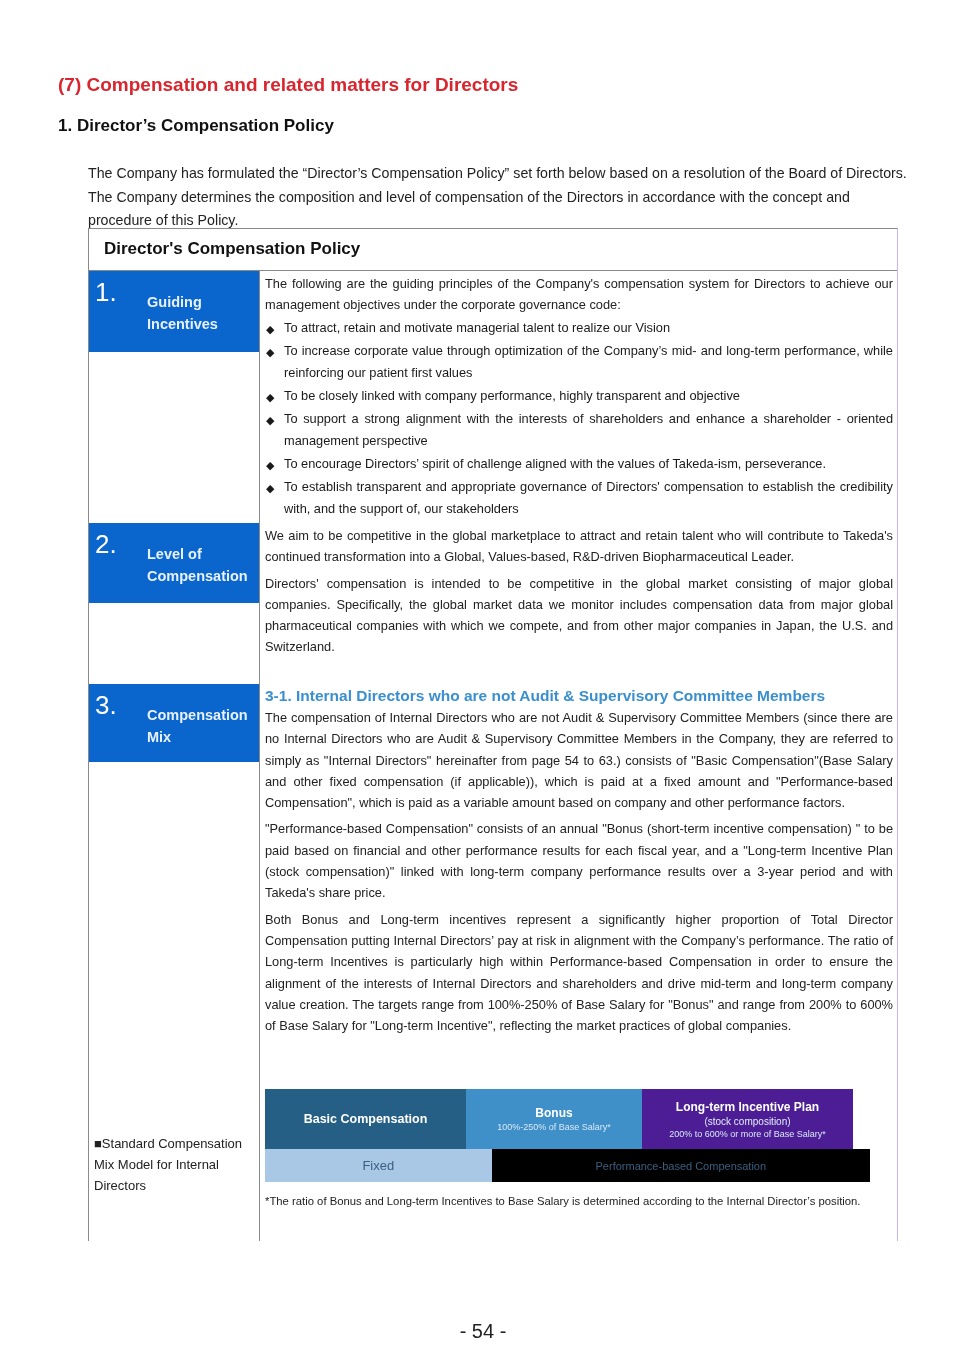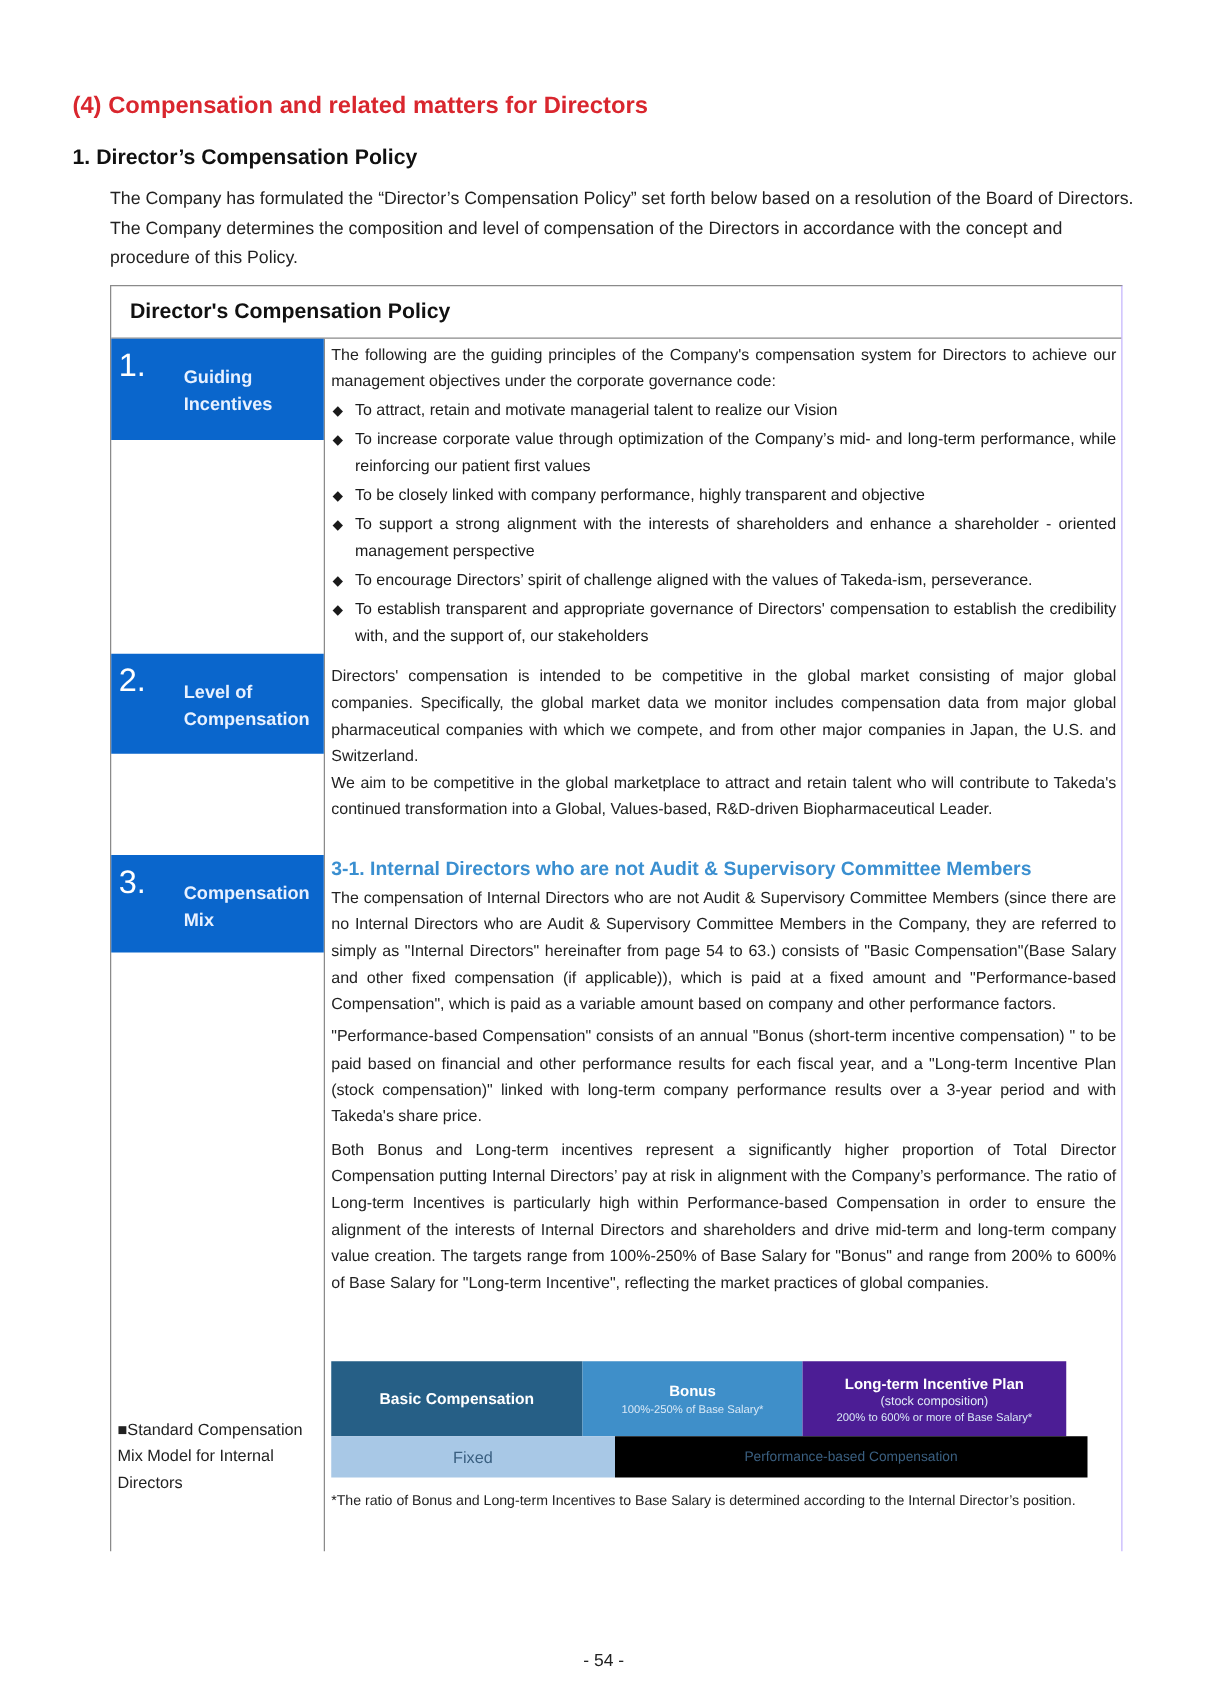--- a/index.html
+++ b/index.html
@@ -1,19 +1,19 @@
 <!DOCTYPE html>
 <html><head>
 <meta charset="utf-8">
 <style>
   html, body { margin: 0; padding: 0; background: #ffffff; }
   body { width: 966px; height: 1365px; position: relative; font-family: "Liberation Sans", "DejaVu Sans", sans-serif; color: #1a1a1a; overflow: hidden; }
   .section-title { position: absolute; left: 58px; top: 74px; font-size: 19px; font-weight: bold; color: #d9262e; margin: 0; }
   .sub-title { position: absolute; left: 58px; top: 116px; font-size: 17px; font-weight: bold; color: #111; margin: 0; }
-  .intro { position: absolute; left: 88px; top: 148px; width: 820px; font-size: 14.2px; line-height: 23.5px; color: #222; margin: 0; }
+  .intro { position: absolute; left: 88px; top: 162px; width: 820px; font-size: 14.2px; line-height: 23.5px; color: #222; margin: 0; }
 
   .policy-box { position: absolute; left: 88px; top: 228px; width: 808px; height: 1012px; border-left: 1px solid #8a8a8a; border-right: 1px solid #c4b5fd; border-top: 1px solid #8a8a8a; }
   .policy-header { height: 42px; border-bottom: 1px solid #8a8a8a; box-sizing: border-box; padding-left: 15px; font-size: 17px; font-weight: bold; line-height: 40px; color: #111; }
 
   .left-col { position: absolute; left: 0; top: 42px; width: 170px; height: 970px; border-right: 1px solid #8a8a8a; }
   .right-col { position: absolute; left: 176px; top: 42px; width: 628px; }
 
   .blue-tab { position: absolute; left: 0; width: 170px; background: #0a66cc; color: #ffffff; }
   .blue-tab .num { position: absolute; left: 6px; top: 6px; font-size: 26px; font-weight: normal; }
   .blue-tab .lbl { position: absolute; left: 58px; top: 20px; font-size: 14.5px; font-weight: bold; line-height: 22px; color: #e8f1ff; }
@@ -34,26 +34,26 @@
   .mix-bonus { width: 176px; background: #3f8fc9; }
   .mix-lti { width: 211px; background: #4c1d95; }
   .mix-cell .t1 { font-size: 12px; font-weight: bold; }
   .mix-cell .t2 { font-size: 9px; color: #d8e8f6; margin-top: 2px; }
   .mix-cell .t3 { font-size: 10px; color: #e0ecf8; margin-top: 2px; }
   .mix-bottom { display: flex; height: 33px; }
   .mix-fixed { width: 242px; background: #a8c8e6; color: #3a5f80; font-size: 13px; display: flex; align-items: center; justify-content: center; }
   .mix-perf { width: 404px; background: #000000; color: #3a5f80; font-size: 11px; display: flex; align-items: center; justify-content: center; }
   .footnote { position: absolute; left: 0; top: 921px; width: 628px; font-size: 11.3px; line-height: 19px; color: #222; }
 
-  .page-num { position: absolute; left: 0; width: 966px; top: 1320px; text-align: center; font-size: 14px; color: #222; }
+  .page-num { position: absolute; left: 0; width: 966px; top: 1320px; text-align: center; font-size: 20px; color: #222; }
 </style>
 </head>
 <body>
 
-<h1 class="section-title">(4) Compensation and related matters for Directors</h1>
+<h1 class="section-title">(7) Compensation and related matters for Directors</h1>
 <h2 class="sub-title">1. Director’s Compensation Policy</h2>
 <p class="intro">The Company has formulated the “Director’s Compensation Policy” set forth below based on a resolution of the Board of Directors. The Company determines the composition and level of compensation of the Directors in accordance with the concept and procedure of this Policy.</p>
 
 <div class="policy-box">
   <div class="policy-header">Director's Compensation Policy</div>
 
   <div class="left-col">
     <div class="blue-tab" style="top:0; height:81px;">
       <span class="num">1.</span>
       <div class="lbl">
@@ -86,22 +86,22 @@
         <li><span class="dia">◆</span><span>To attract, retain and motivate managerial talent to realize our Vision</span></li>
         <li><span class="dia">◆</span><span>To increase corporate value through optimization of the Company’s mid- and long-term performance, while reinforcing our patient first values</span></li>
         <li><span class="dia">◆</span><span>To be closely linked with company performance, highly transparent and objective</span></li>
         <li><span class="dia">◆</span><span>To support a strong alignment with the interests of shareholders and enhance a shareholder - oriented management perspective</span></li>
         <li><span class="dia">◆</span><span>To encourage Directors’ spirit of challenge aligned with the values of Takeda-ism, perseverance.</span></li>
         <li><span class="dia">◆</span><span>To establish transparent and appropriate governance of Directors' compensation to establish the credibility with, and the support of, our stakeholders</span></li>
       </ul>
     </div>
 
     <div class="blk" style="top:254px;">
+      <p class="p">We aim to be competitive in the global marketplace to attract and retain talent who will contribute to Takeda's continued transformation into a Global, Values-based, R&amp;D-driven Biopharmaceutical Leader.</p>
       <p class="p" style="margin-top:5px;">Directors' compensation is intended to be competitive in the global market consisting of major global companies. Specifically, the global market data we monitor includes compensation data from major global pharmaceutical companies with which we compete, and from other major companies in Japan, the U.S. and Switzerland.</p>
-      <p class="p">We aim to be competitive in the global marketplace to attract and retain talent who will contribute to Takeda's continued transformation into a Global, Values-based, R&amp;D-driven Biopharmaceutical Leader.</p>
     </div>
 
     <div class="blk" style="top:414px;">
       <p class="heading-31">3-1. Internal Directors who are not Audit &amp; Supervisory Committee Members</p>
       <p class="p">The compensation of Internal Directors who are not Audit &amp; Supervisory Committee Members (since there are no Internal Directors who are Audit &amp; Supervisory Committee Members in the Company, they are referred to simply as "Internal Directors" hereinafter from page 54 to 63.) consists of "Basic Compensation"(Base Salary and other fixed compensation (if applicable)), which is paid at a fixed amount and "Performance-based Compensation", which is paid as a variable amount based on company and other performance factors.</p>
       <p class="p" style="margin-top:5px;">"Performance-based Compensation" consists of an annual "Bonus (short-term incentive compensation) " to be paid based on financial and other performance results for each fiscal year, and a "Long-term Incentive Plan (stock compensation)" linked with long-term company performance results over a 3-year period and with Takeda's share price.</p>
       <p class="p" style="margin-top:5px;">Both Bonus and Long-term incentives represent a significantly higher proportion of Total Director Compensation putting Internal Directors’ pay at risk in alignment with the Company’s performance. The ratio of Long-term Incentives is particularly high within Performance-based Compensation in order to ensure the alignment of the interests of Internal Directors and shareholders and drive mid-term and long-term company value creation. The targets range from 100%-250% of Base Salary for "Bonus" and range from 200% to 600% of Base Salary for "Long-term Incentive", reflecting the market practices of global companies.</p>
     </div>
 
     <div class="mix">

